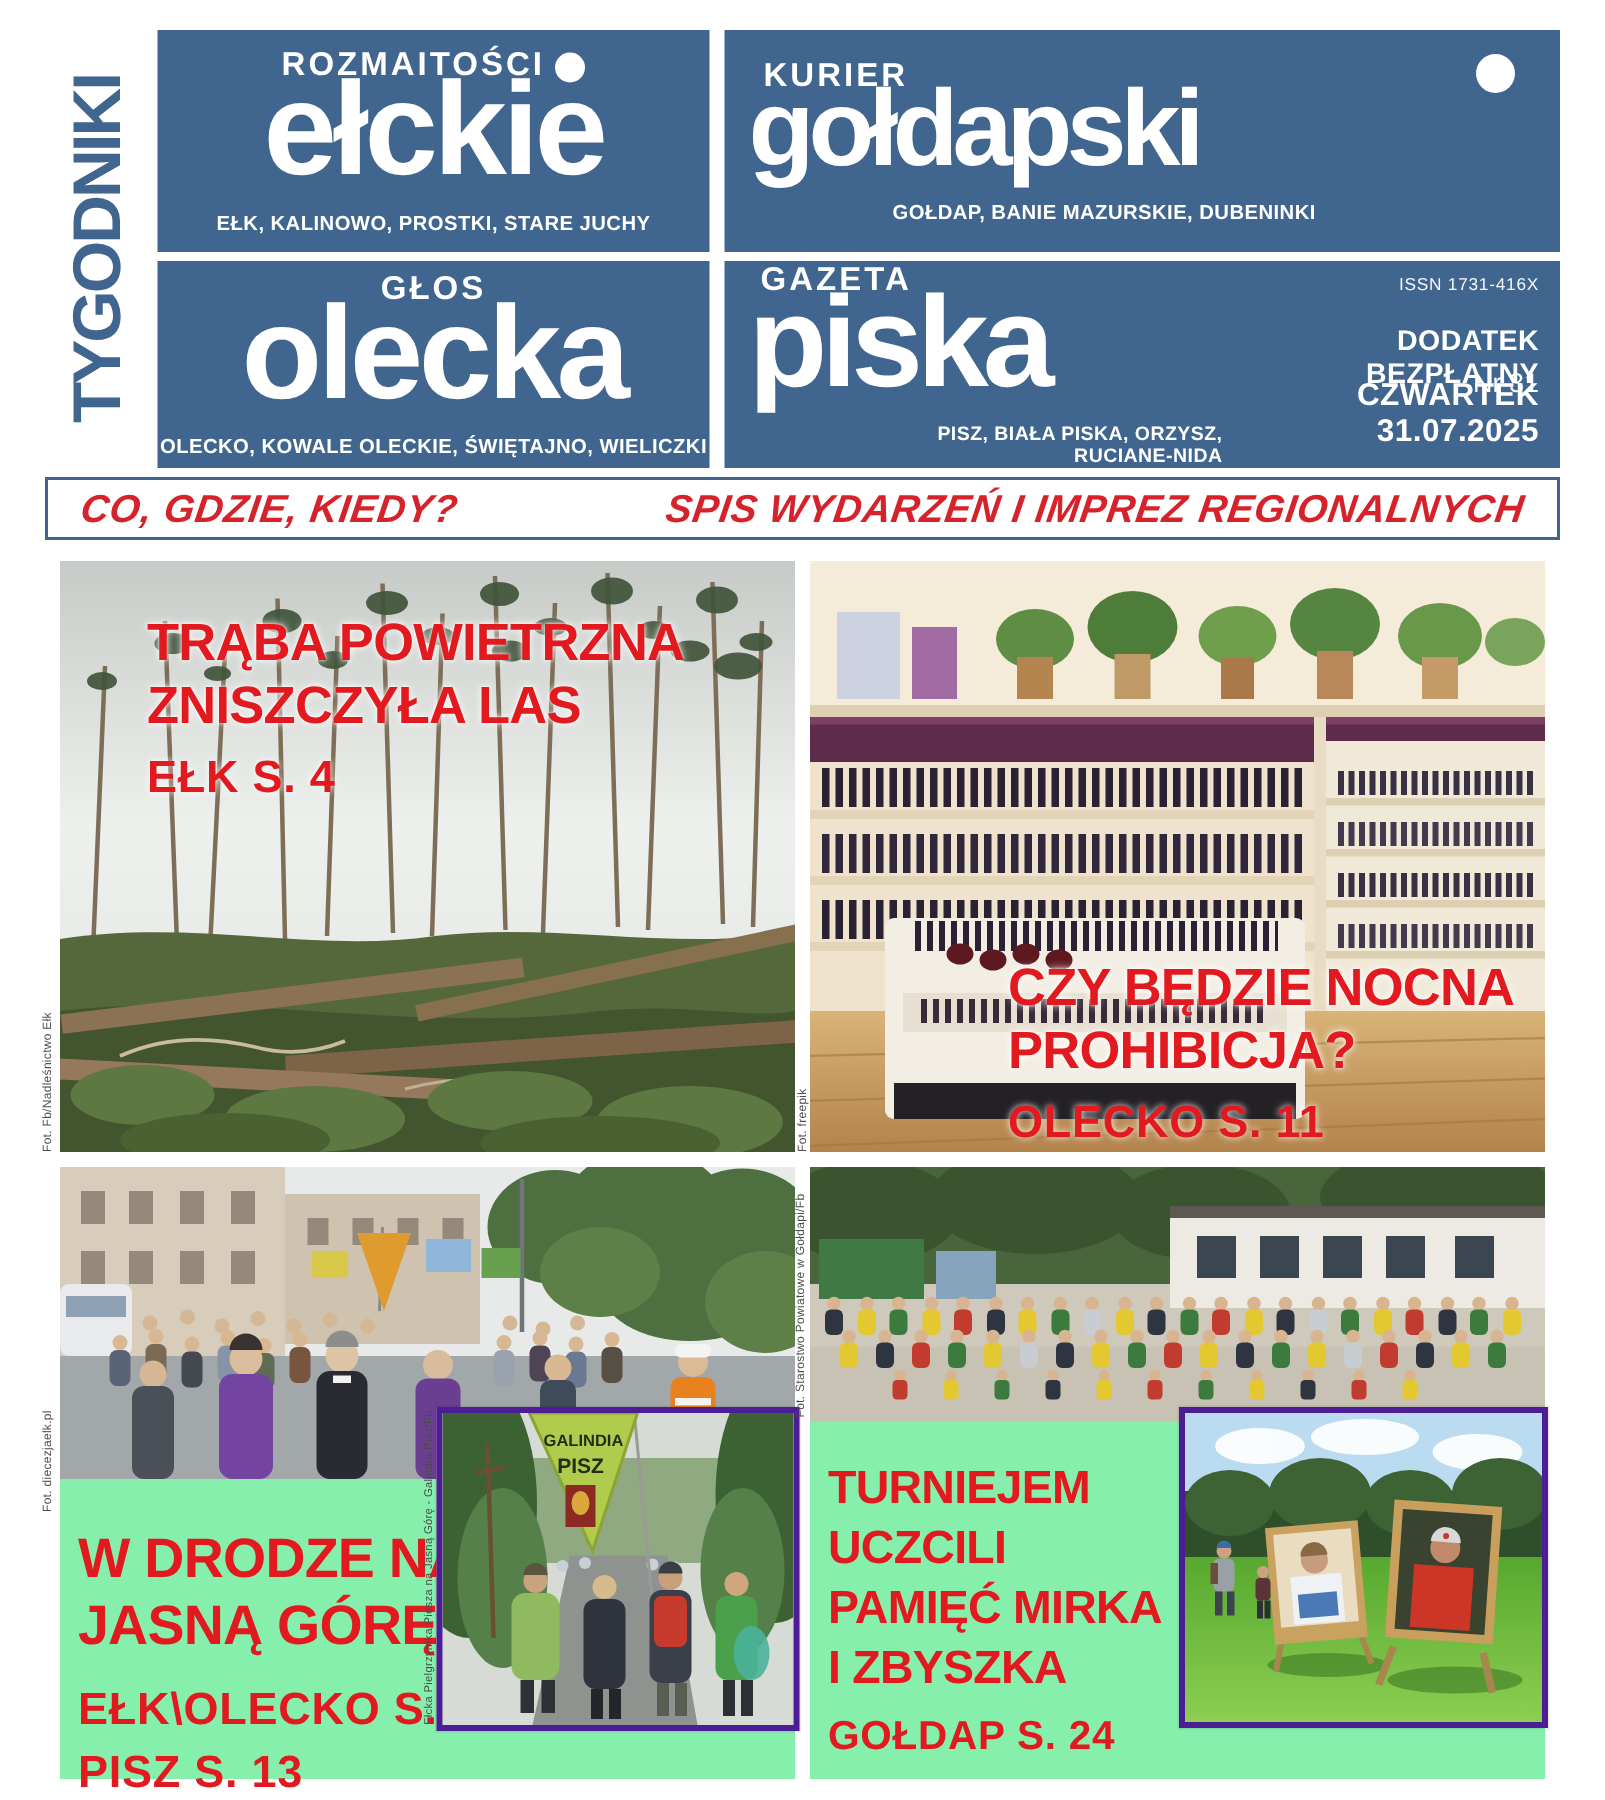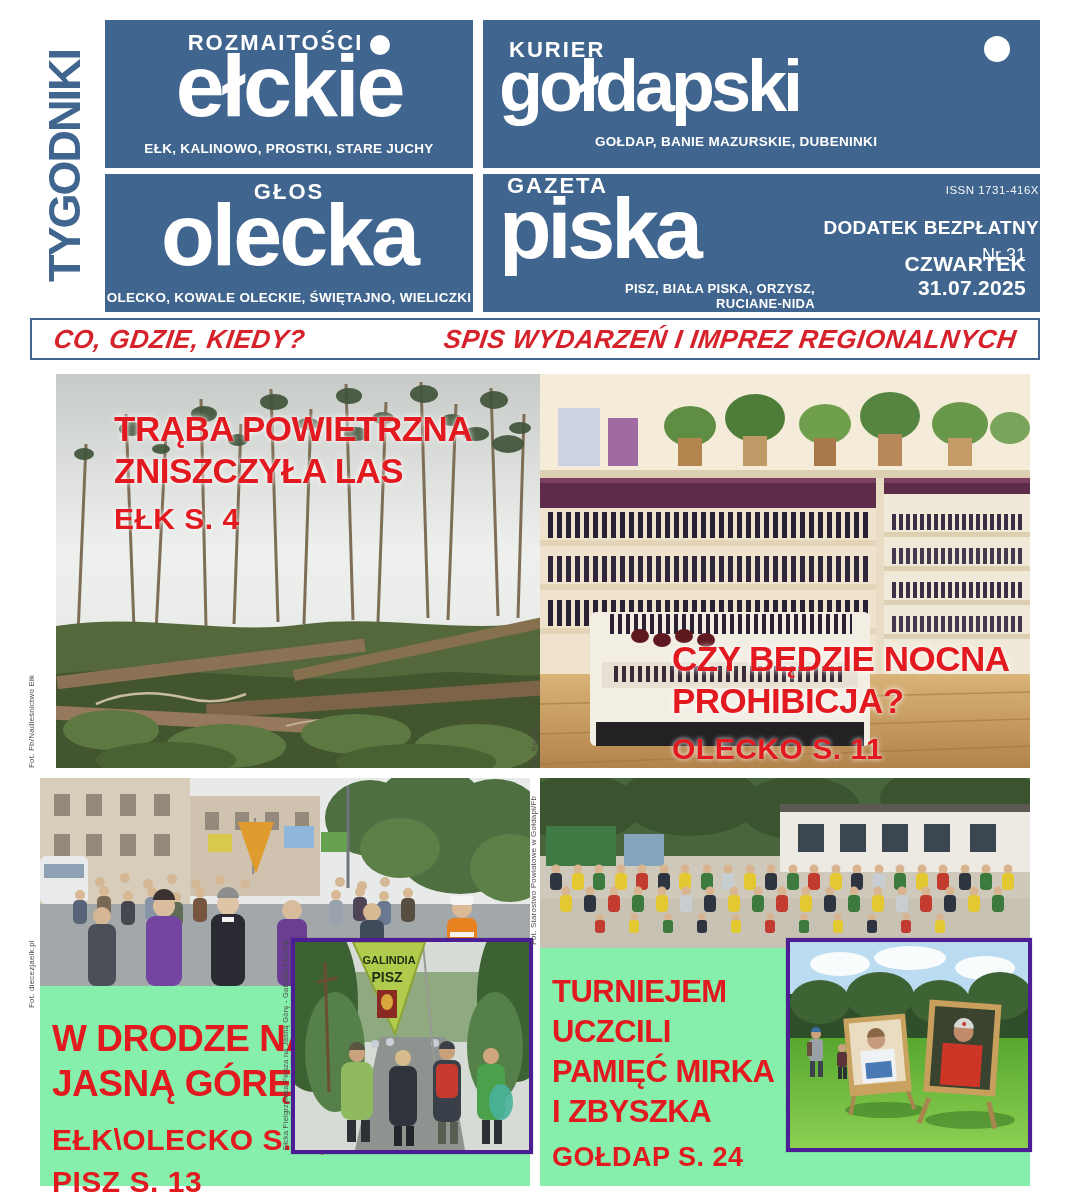--- a/index.html
+++ b/index.html
@@ -31,36 +31,36 @@
   .d2{position:absolute;top:16px;right:30px;width:26px;height:26px;}
   .p2{padding-left:16px;}
   .p2 .kick{margin-left:10px;}
   .p2 .big{font-size:72px;letter-spacing:-4px;}
   .p2 .sub{margin-left:96px;}
   .p4{flex-direction:row;}
   .p4l{flex:1;display:flex;flex-direction:column;justify-content:center;padding-left:16px;}
   .p4l .kick{margin-left:8px;}
   .p4l .big{font-size:86px;letter-spacing:-4px;}
   .p4l .sub{margin-left:72px;font-size:13px;text-align:right;}
-  .p4r{width:225px;position:relative;text-align:right;padding:10px 1px 0 0;}
+  .p4r{width:225px;position:relative;text-align:right;padding:10px 14px 0 0;}
   .issn{font-size:11.5px;letter-spacing:.5px;opacity:.95;}
   .supp{font-size:19px;font-weight:700;margin-top:21px;letter-spacing:.3px;}
   .nr{position:absolute;right:14px;bottom:46px;font-size:18px;font-weight:400;}
   .date{position:absolute;right:14px;bottom:12px;font-size:21px;font-weight:700;letter-spacing:.3px;}
 
   
   .event-banner{position:absolute;left:30px;top:318px;width:1010px;height:42px;
                 border:2px solid var(--masthead-blue);background:#fff;display:flex;
                 justify-content:space-between;align-items:center;padding:0 22px;}
   .ebt{color:var(--banner-red);font-size:26px;font-weight:700;font-style:italic;
        transform:skewX(-8deg);letter-spacing:.5px;white-space:nowrap;}
 
   
   .photo{position:absolute;overflow:hidden;background:#ddd;}
-  .ph-a1{left:56px;top:374px;width:490px;height:394px;}
+  .ph-a1{left:40px;top:374px;width:490px;height:394px;}
   .ph-a2{left:540px;top:374px;width:490px;height:394px;}
   .ph-b1{left:40px;top:778px;width:490px;height:208px;}
   .ph-b2{left:540px;top:778px;width:490px;height:170px;}
   .inset{position:absolute;border:4px solid #4c1d95;box-shadow:0 0 0 1px rgba(0,0,0,.08);
          overflow:hidden;z-index:5;background:#cfd4cd;}
   .ph-b1b{left:291px;top:938px;width:242px;height:216px;}
   .ph-b2b{left:786px;top:938px;width:246px;height:214px;}
   svg{display:block;width:100%;height:100%;}
 
   .txtblock{position:absolute;background:#86efac;z-index:1;}

